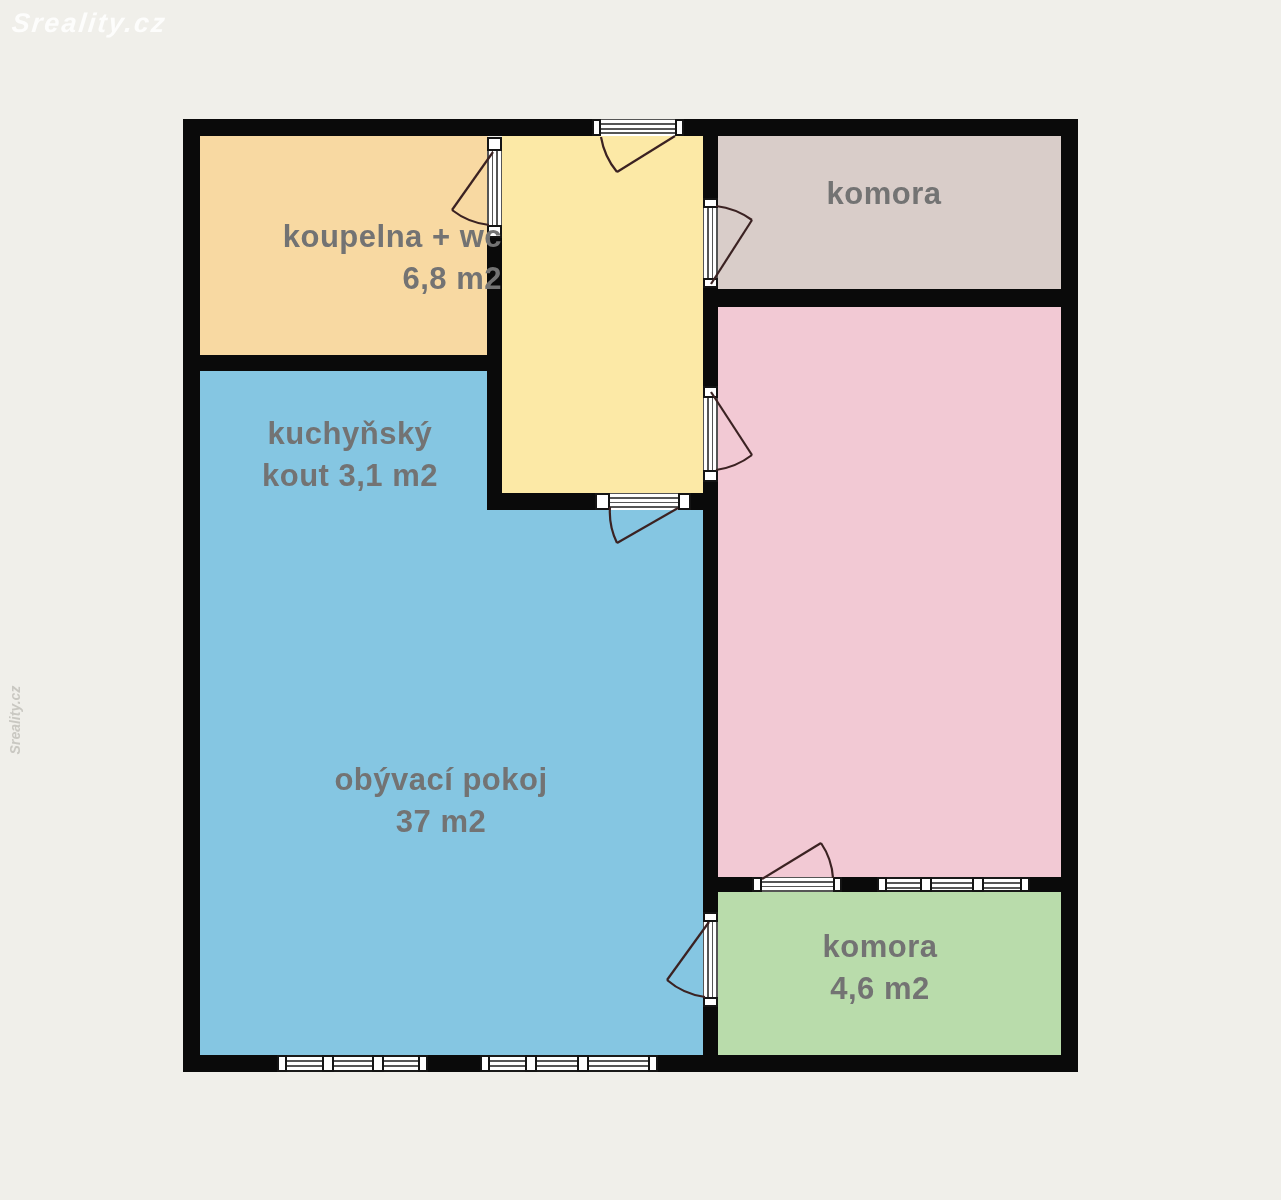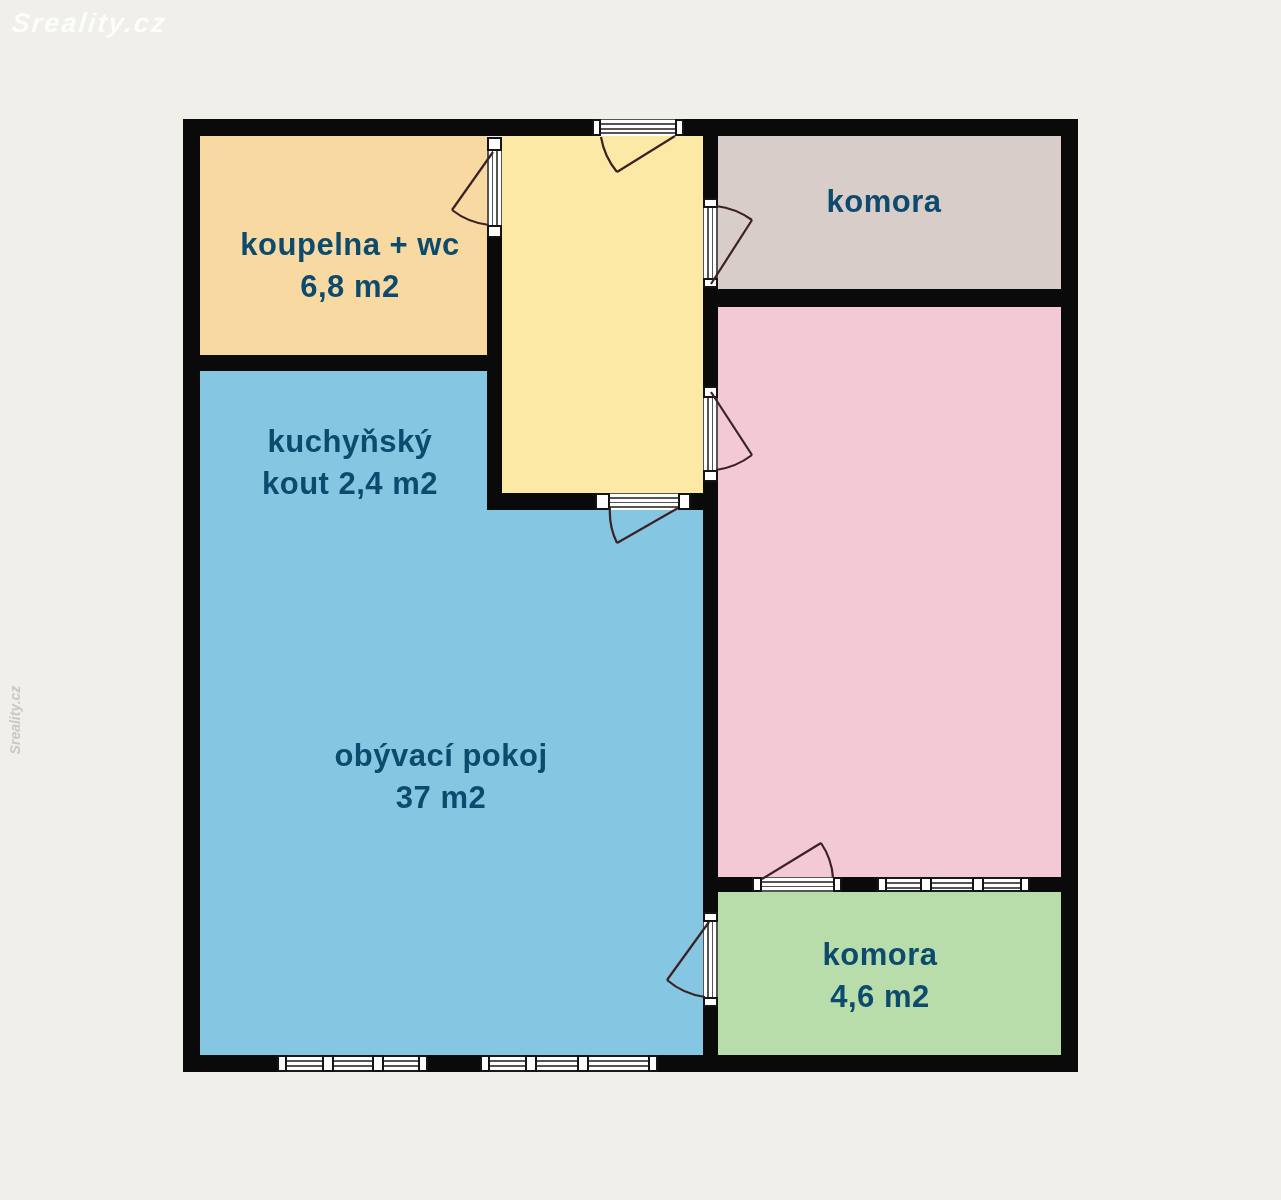--- a/index.html
+++ b/index.html
@@ -17,22 +17,22 @@
   .door-h{position:absolute;z-index:3;background-color:#fff;
     background-image:repeating-linear-gradient(180deg,var(--sym,#555) 0 1.5px,transparent 1.5px 4.5px);}
   .win-h{position:absolute;z-index:3;background-color:#fff;box-sizing:border-box;
     border-top:2px solid #1a1a1a;border-bottom:2px solid #1a1a1a;
     background-image:repeating-linear-gradient(180deg,transparent 0 3.5px,var(--sym,#555) 3.5px 5px);}
   .sq{position:absolute;z-index:4;background:#fff;border:2px solid #141414;box-sizing:border-box;}
   .arcs{position:absolute;left:0;top:0;z-index:5;}
   .arcs path{fill:none;stroke:var(--arc,#3b2222);stroke-width:2.2px;}
   .label{
     position:absolute;z-index:6;width:320px;text-align:center;
-    font-size:31px;font-weight:bold;line-height:42px;color:#0c4a6e;
-    letter-spacing:0.5px;white-space:nowrap;margin-top:8px;
+    font-size:31px;font-weight:bold;line-height:42px;color:#737373;
+    letter-spacing:0.5px;white-space:nowrap;
   }
   .wm-logo{
     position:absolute;left:12px;top:8px;z-index:7;
     font-size:27px;font-weight:bold;font-style:italic;
     letter-spacing:2px;color:rgba(255,255,255,0.85);
     transform:skewX(-6deg);
   }
   .wm-side{
     position:absolute;left:-30px;top:712px;z-index:7;
     font-size:14px;font-weight:bold;font-style:italic;
@@ -128,34 +128,34 @@
     <path d="M 711 392 L 752 455" style="stroke: rgb(59, 34, 34);"></path>
     <path d="M 752 455 A 76 76 0 0 1 716 470" style="stroke: rgb(59, 34, 34);"></path>
     <path d="M 678 508 L 617 543" style="stroke: rgb(59, 34, 34);"></path>
     <path d="M 610 507 A 70 70 0 0 0 617 543" style="stroke: rgb(59, 34, 34);"></path>
     <path d="M 762 879 L 821 843" style="stroke: rgb(59, 34, 34);"></path>
     <path d="M 821 843 A 70 70 0 0 1 833 878" style="stroke: rgb(59, 34, 34);"></path>
     <path d="M 709 922 L 667 980" style="stroke: rgb(59, 34, 34);"></path>
     <path d="M 667 980 A 73 73 0 0 0 705 997" style="stroke: rgb(59, 34, 34);"></path>
   </svg>
 
-  <div class="label" style="left:190px;top:216px;">
+  <div class="label" style="left:182px;top:216px;text-align:right;">
     <div>koupelna + wc</div>
     <div>6,8 m2</div>
   </div>
   <div class="label" style="left:437px;top:265px;">
   </div>
   <div class="label" style="left:724px;top:173px;">
     <div>komora</div>
   </div>
   <div class="label" style="left:190px;top:413px;">
     <div>kuchyňský</div>
-    <div>kout 2,4 m2</div>
+    <div>kout 3,1 m2</div>
   </div>
-  <div class="label" style="left:281px;top:727px;">
+  <div class="label" style="left:281px;top:759px;">
     <div>obývací pokoj</div>
     <div>37 m2</div>
   </div>
   <div class="label" style="left:720px;top:926px;">
     <div>komora</div>
     <div>4,6 m2</div>
   </div>
 
   <div class="wm-logo">Sreality.cz</div>
   <div class="wm-side">Sreality.cz</div>

